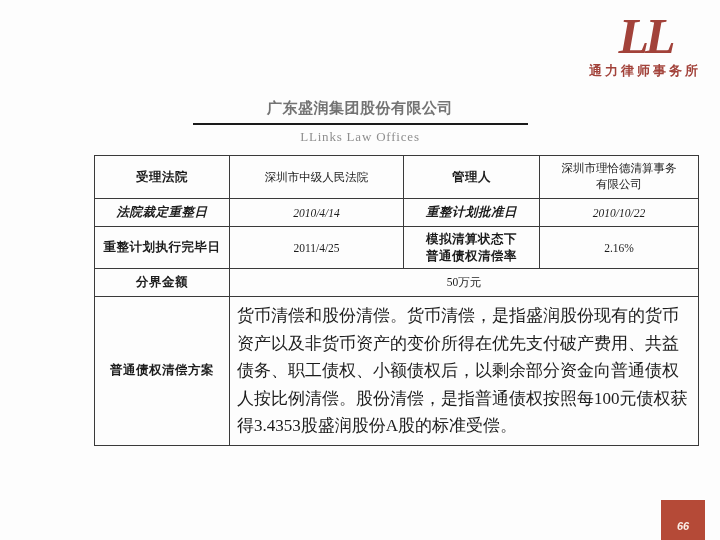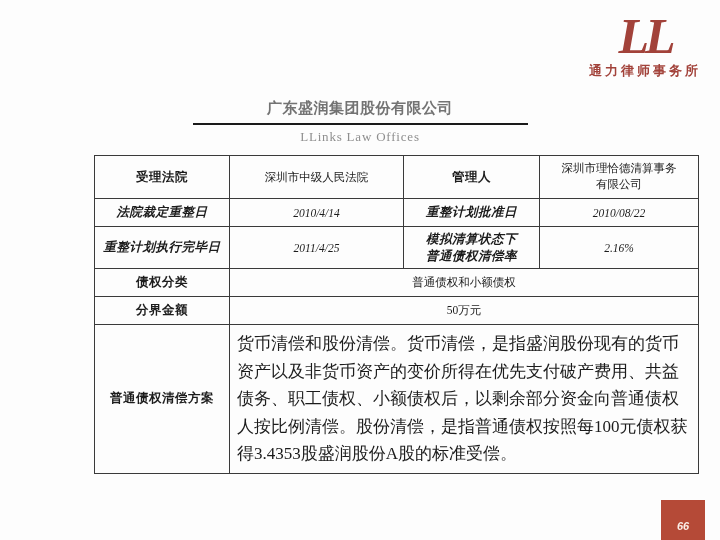--- a/index.html
+++ b/index.html
@@ -20,21 +20,21 @@
   .title{font-size:15px;font-weight:bold;color:#737373;letter-spacing:0.5px;}
   .title-underline{width:335px;height:2px;background:#1a1a1a;margin:5px auto 4px auto;}
   .subtitle{font-size:13px;color:#8f8f8f;letter-spacing:0.8px;}
   
   .table-wrap{position:absolute;left:58px;top:155px;width:604px;padding-left:36px;}
   table{border-collapse:collapse;width:100%;table-layout:fixed;}
   td{border:1px solid #3a3a3a;text-align:center;vertical-align:middle;
      font-size:11.5px;color:#1c1c1c;padding:2px 4px;overflow:hidden;}
   td.label{font-weight:bold;font-size:12.5px;letter-spacing:0.5px;}
   td.multiline{white-space:pre-line;line-height:1.35;}
-  tr.r0{height:43px;} tr.r1{height:28px;font-style:italic;} tr.r2{height:42px;font-style:italic;}
+  tr.r0{height:43px;} tr.r1{height:28px;font-style:italic;} tr.r2{height:42px;}
   tr.r3{height:28px;} tr.r4{height:28px;margin-top:20px;} tr.r5{height:28px;} tr.r6{height:90px;}
   td.desc{text-align:left;padding:5px 8px 5px 7px;line-height:1.62;font-size:17px;}
   
   .page-badge{position:absolute;left:661px;top:500px;width:44px;height:52px;
     display:flex;align-items:center;justify-content:center;
     color:#fbeee8;font-size:11px;font-weight:bold;
     font-family:"Liberation Sans","DejaVu Sans",sans-serif;font-style:italic;}
 </style>
 </head>
 <body>
@@ -67,32 +67,28 @@
           <td class="label">受理法院</td>
           <td>深圳市中级人民法院</td>
           <td class="label">管理人</td>
           <td class="multiline">深圳市理恰德清算事务
 有限公司</td>
         </tr>
         <tr class="r1">
           <td class="label">法院裁定重整日</td>
           <td>2010/4/14</td>
           <td class="label">重整计划批准日</td>
-          <td>2010/08/22</td>
+          <td>2010/10/22</td>
         </tr>
         <tr class="r2">
           <td class="label">重整计划执行完毕日</td>
           <td>2011/4/25</td>
           <td class="label multiline">模拟清算状态下
 普通债权清偿率</td>
           <td>2.16%</td>
-        </tr>
-        <tr class="r3">
-          <td class="label">债权分类</td>
-          <td colspan="3">普通债权和小额债权</td>
         </tr>
         <tr class="r4">
           <td class="label">分界金额</td>
           <td colspan="3">50万元</td>
         </tr>
         <tr class="r6">
           <td class="label">普通债权清偿方案</td>
           <td colspan="3" class="desc">货币清偿和股份清偿。货币清偿，是指盛润股份现有的货币资产以及非货币资产的变价所得在优先支付破产费用、共益债务、职工债权、小额债权后，以剩余部分资金向普通债权人按比例清偿。股份清偿，是指普通债权按照每100元债权获得3.4353股盛润股份A股的标准受偿。</td>
         </tr>
       </tbody>

